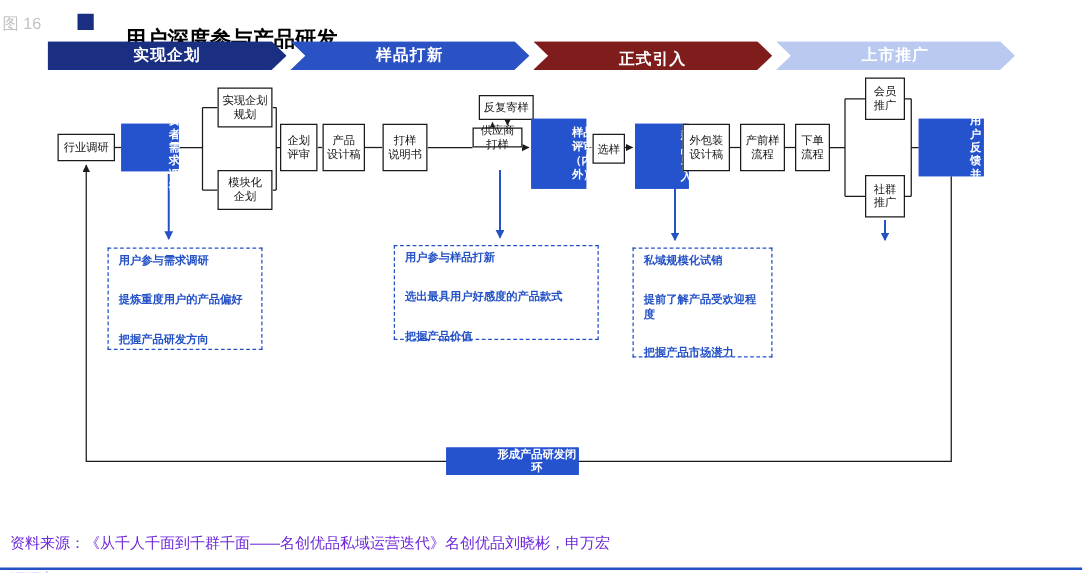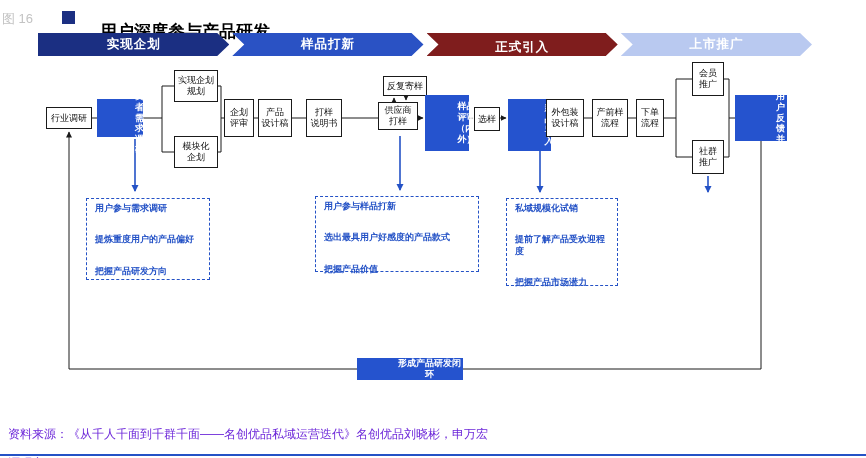--- a/index.html
+++ b/index.html
@@ -108,21 +108,21 @@
 规划</div>
   <div class="node" style="left:174px;top:136px;width:44px;height:32px">模块化
 企划</div>
   <div class="node" style="left:224px;top:99px;width:30px;height:38px">企划
 评审</div>
   <div class="node" style="left:258px;top:99px;width:34px;height:38px">产品
 设计稿</div>
   <div class="node" style="left:306px;top:99px;width:36px;height:38px">打样
 说明书</div>
   <div class="node" style="left:383px;top:76px;width:44px;height:20px">反复寄样</div>
-  <div class="node" style="left:378px;top:102px;width:40px;height:28px">供应商
+  <div class="node" style="left:378px;top:102px;width:40px;height:16px">供应商
 打样</div>
   <div class="node blue" style="left:425px;top:95px;width:44px;height:56px">样品评审
 （内/外）</div>
   <div class="node" style="left:474px;top:107px;width:26px;height:24px">选样</div>
   <div class="node blue" style="left:508px;top:99px;width:30px;height:52px">新品
 导入</div>
   <div class="node" style="left:546px;top:99px;width:38px;height:38px">外包装
 设计稿</div>
   <div class="node" style="left:592px;top:99px;width:36px;height:38px">产前样
 流程</div>

